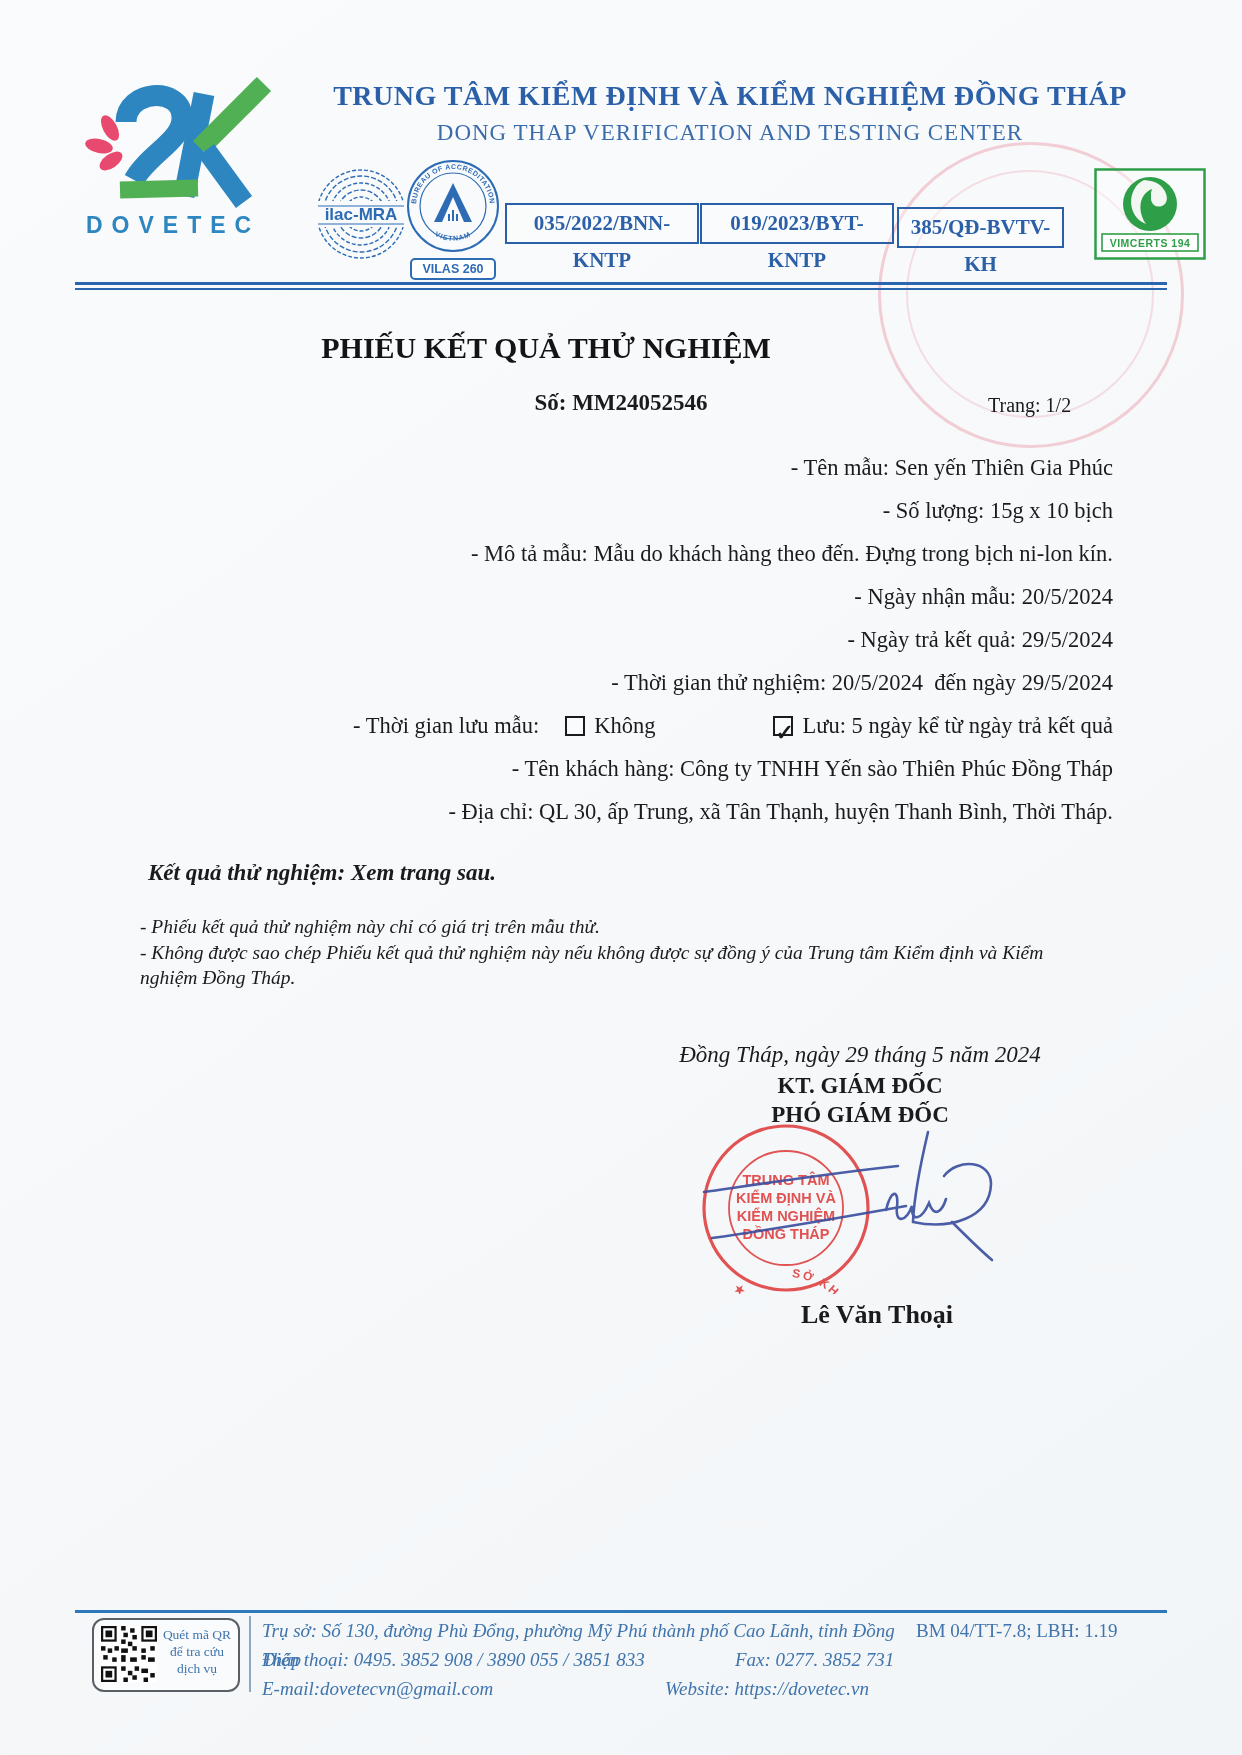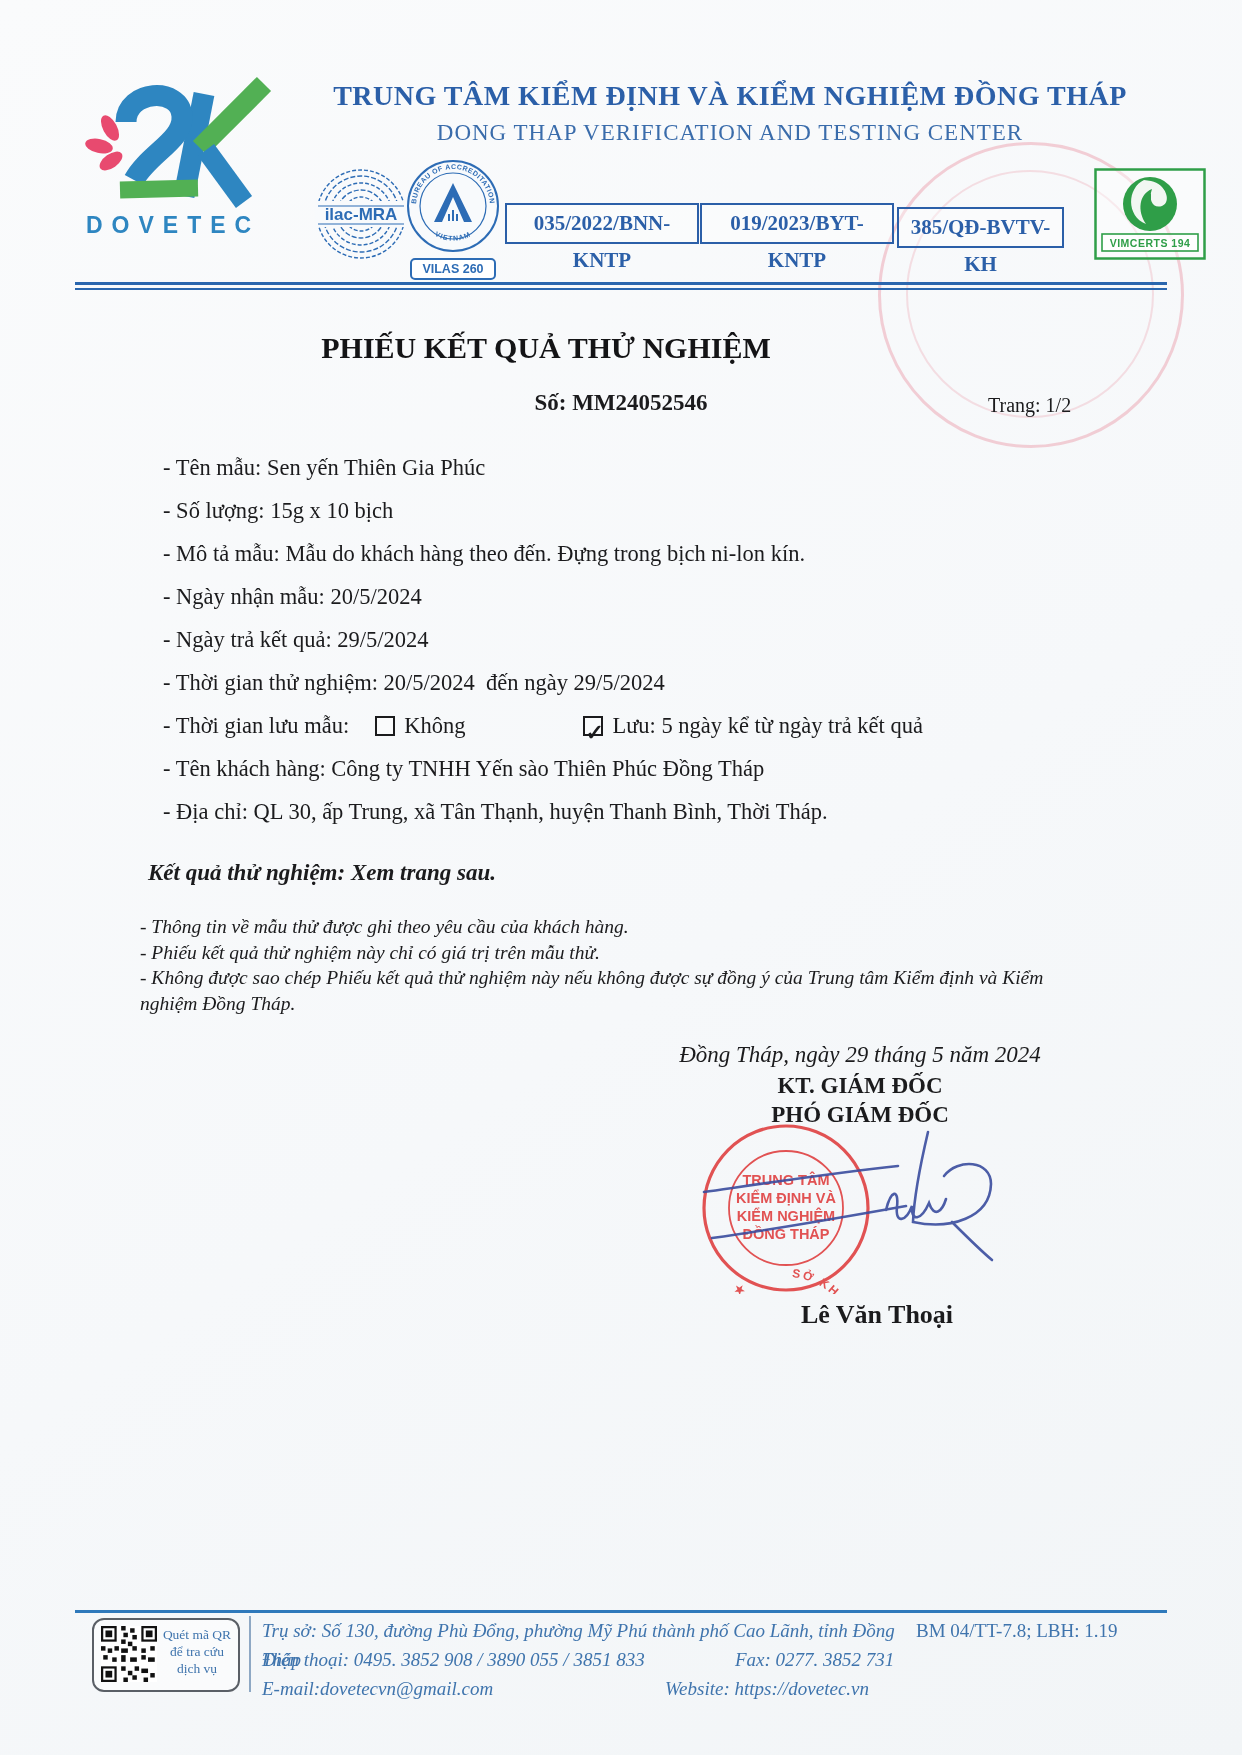--- a/index.html
+++ b/index.html
@@ -33,21 +33,21 @@
     border:2px solid rgba(228,93,115,.18);}
   #rule-top-1{left:75px;top:282px;width:1092px;height:3px;background:#2a66ae;}
   #rule-top-2{left:75px;top:288px;width:1092px;height:2px;background:#2a66ae;}
 
   
   #doc-title{left:0;top:331px;width:1092px;text-align:center;font-size:30px;font-weight:bold;color:#141416;}
   #doc-number{left:0;top:390px;width:1242px;text-align:center;font-size:23px;font-weight:bold;}
   #doc-page{left:988px;top:394px;font-size:20px;}
 
   
-  #fields{left:163px;top:446px;width:950px;font-size:22.5px;}
+  #fields{left:163px;top:446px;width:950px;font-size:22.5px;text-align:right;}
   .fline{height:43px;line-height:43px;white-space:pre-wrap;}
   .cb{display:inline-block;width:20px;height:20px;border:2px solid #1b1b1d;box-sizing:border-box;
     margin:0 9px 0 26px;vertical-align:-3px;position:relative;background:rgba(255,255,255,.4);}
   .cb.checked::after{content:"✓";position:absolute;top:-7px;left:0px;font-size:22px;font-weight:bold;color:#1b1b1d;}
   .cb2{margin-left:118px;}
 
   #result-line{left:148px;top:860px;font-size:23px;font-weight:bold;font-style:italic;}
   #notes{left:140px;top:914px;width:965px;font-size:19.5px;font-style:italic;line-height:25.5px;}
 
   
@@ -170,21 +170,20 @@
     <div class="fline">- Ngày trả kết quả: 29/5/2024</div>
     <div class="fline">- Thời gian thử nghiệm: 20/5/2024  đến ngày 29/5/2024</div>
     <div class="fline" style="white-space:normal;"><span>- Thời gian lưu mẫu:</span><span class="cb"></span><span>Không</span><span class="cb cb2 checked"></span><span>Lưu: 5 ngày kể từ ngày trả kết quả</span></div>
     <div class="fline">- Tên khách hàng: Công ty TNHH Yến sào Thiên Phúc Đồng Tháp</div>
     <div class="fline">- Địa chỉ: QL 30, ấp Trung, xã Tân Thạnh, huyện Thanh Bình, Thời Tháp.</div>
   </div>
 
   <div class="abs" id="result-line">Kết quả thử nghiệm: Xem trang sau.</div>
 
   <div class="abs" id="notes">
-    <div>- Thông tin về mẫu thử được ghi theo yêu cầu của khách hàng.</div>
     <div>- Phiếu kết quả thử nghiệm này chỉ có giá trị trên mẫu thử.</div>
     <div>- Không được sao chép Phiếu kết quả thử nghiệm này nếu không được sự đồng ý của Trung tâm Kiểm định và Kiểm nghiệm Đồng Tháp.</div>
   </div>
 
   <div class="abs" id="sig-block">
     <div id="place-date">Đồng Tháp, ngày 29 tháng 5 năm 2024</div>
     <div id="sig-title-1">KT. GIÁM ĐỐC</div>
     <div id="sig-title-2">PHÓ GIÁM ĐỐC</div>
   </div>
 

